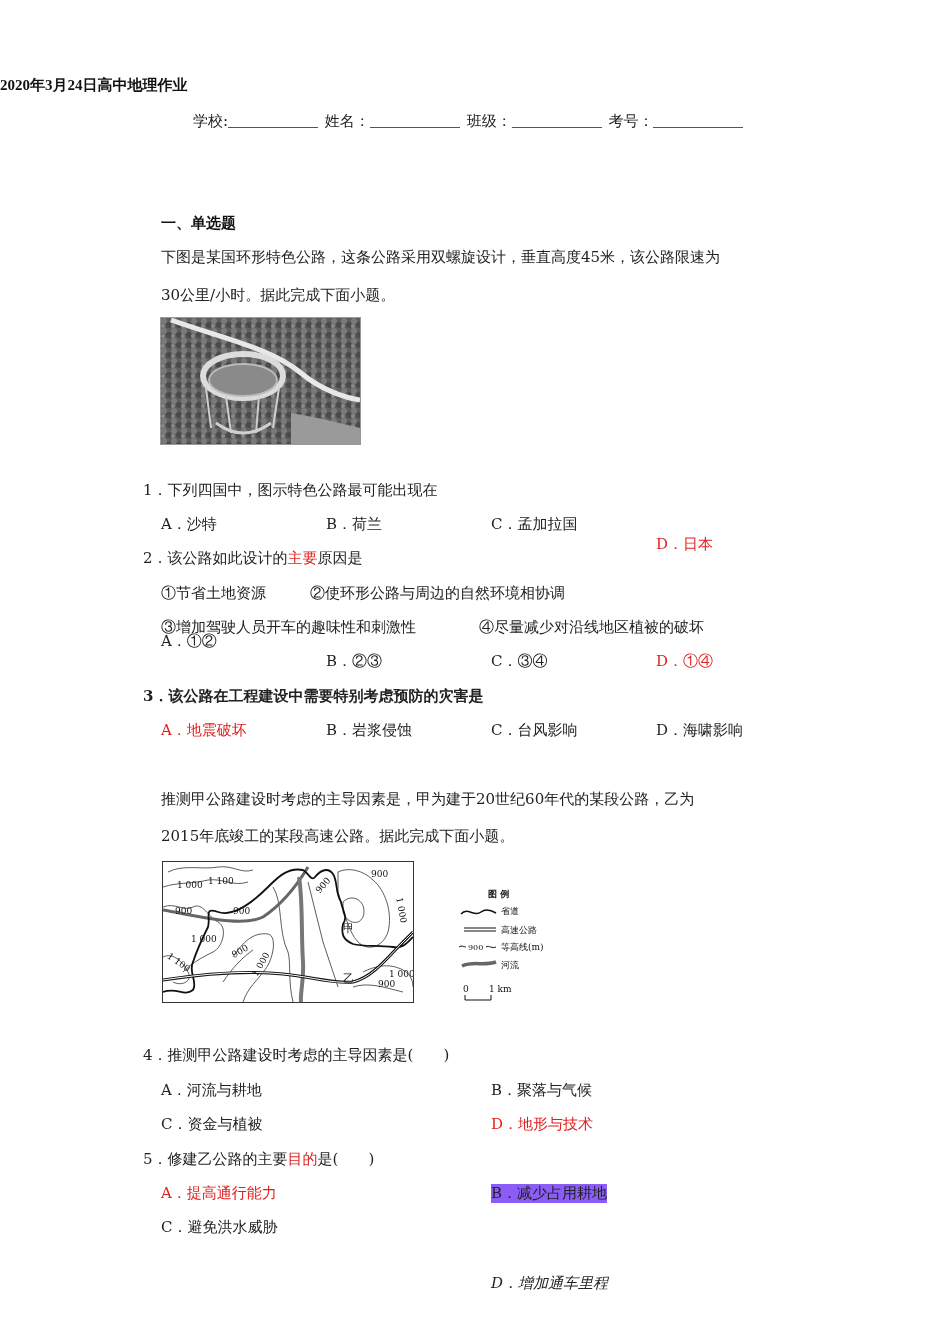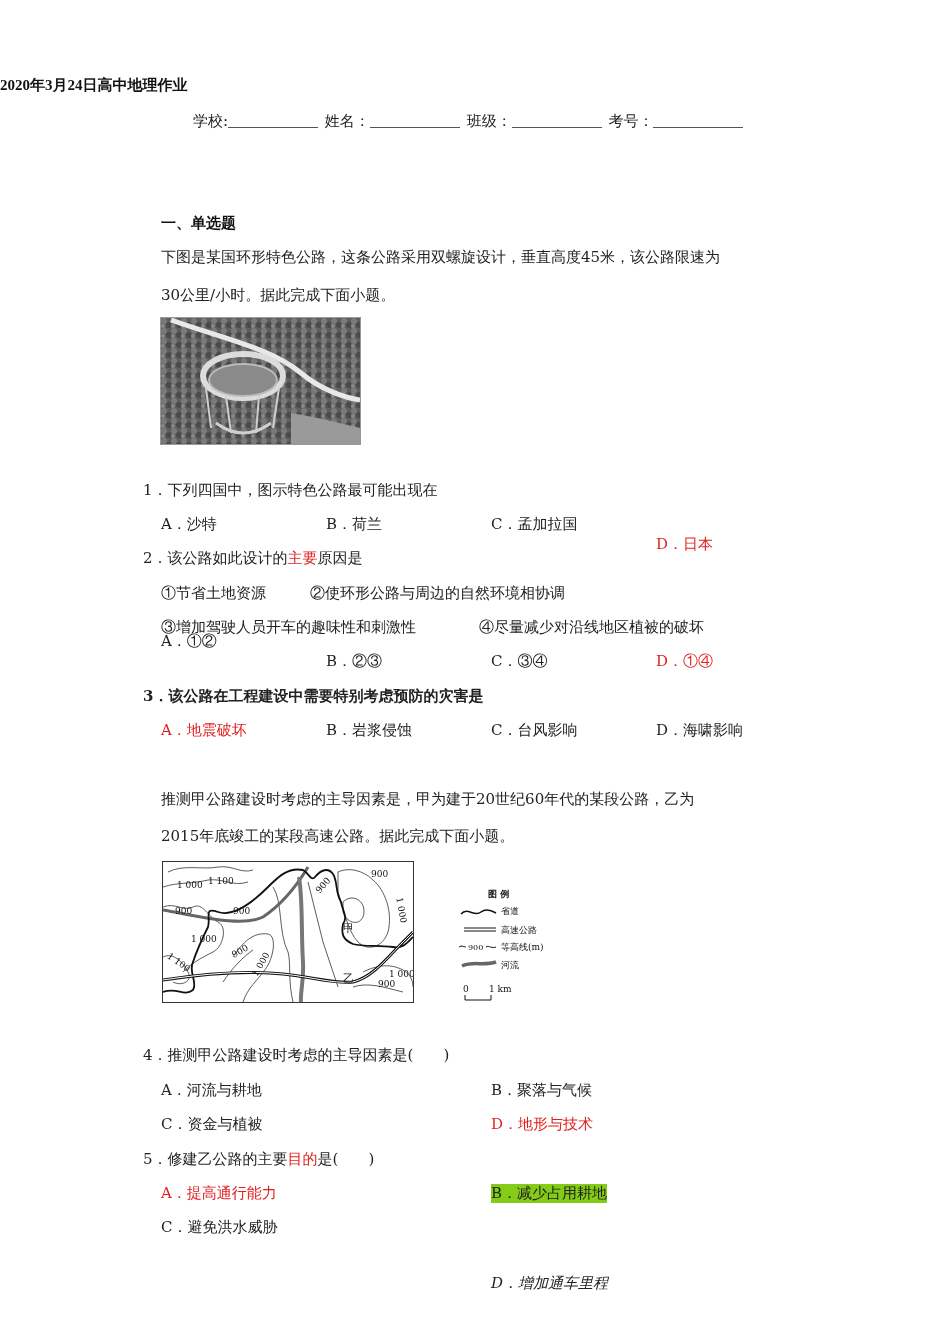--- a/index.html
+++ b/index.html
@@ -7,21 +7,21 @@
          font-family: "DejaVu Serif", "Liberation Serif", serif; color: #222; }
   .abs { position: absolute; white-space: nowrap; }
   .title { left: 0; width: 950px; top: 76px; text-align: left; font-size: 15px; font-weight: bold; color: #111; font-family: "Liberation Serif", "DejaVu Serif", serif; }
   .info { top: 112px; left: 193px; font-size: 15px; color: #222; }
   .info .blank { display: inline-block; width: 90px; border-bottom: 1px solid #555; height: 14px; vertical-align: -2px; margin-right: 2px; }
   .section { left: 161px; top: 214px; font-size: 15px; font-weight: bold; color: #111; }
   .para { left: 161px; font-size: 15px; color: #222; }
   .q { left: 143px; font-size: 15px; color: #222; }
   .opt { font-size: 15px; color: #222; }
   .red { color: #e02020; }
-  .hl { background: #84cc16; }
+  .hl { background: #8b5cf6; }
   .photo { left: 160px; top: 317px; width: 199px; height: 126px; border: 1px solid #999; background: #6f6f6f; overflow: hidden; }
   .map { left: 162px; top: 861px; width: 250px; height: 140px; border: 1.5px solid #333; background: #fff; overflow: hidden; }
   .legend { left: 420px; top: 888px; width: 100px; height: 115px; font-size: 10px; color: #222; font-family: "DejaVu Serif", serif; margin-left: 36px; }
 </style>
 </head>
 <body>
 
 <div class="abs title">2020年3月24日高中地理作业</div>
 
 <div class="abs info">

